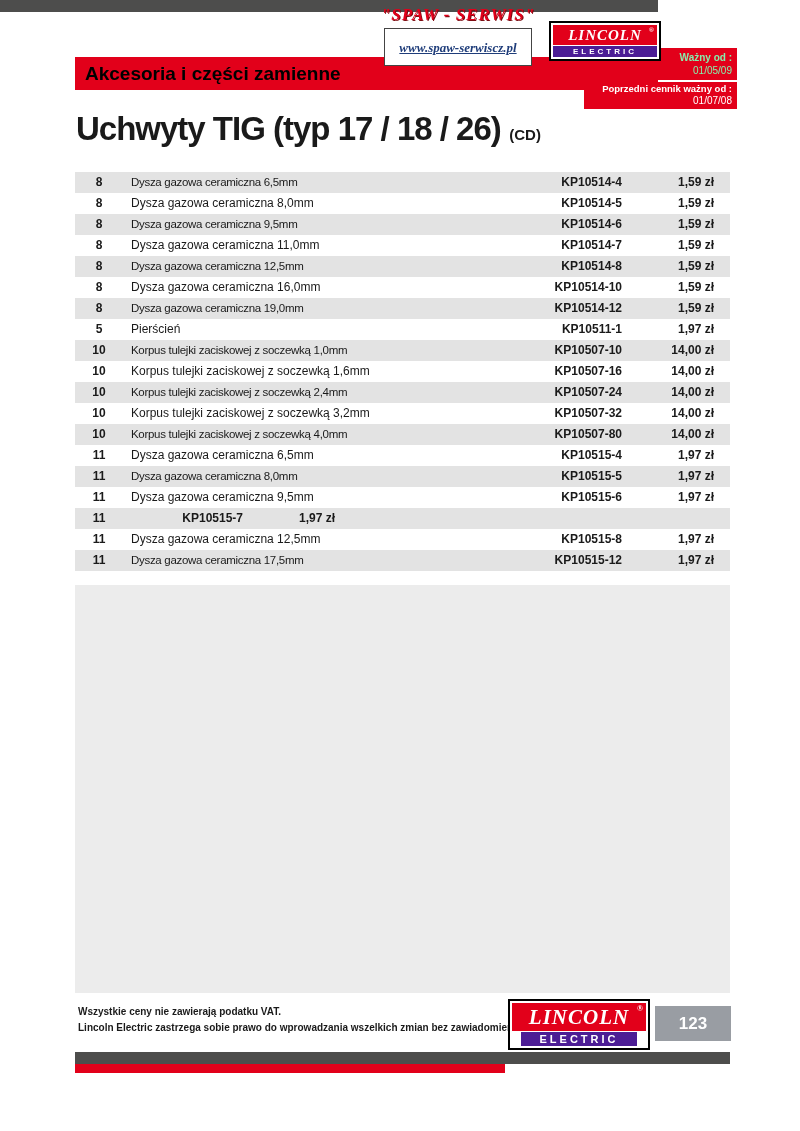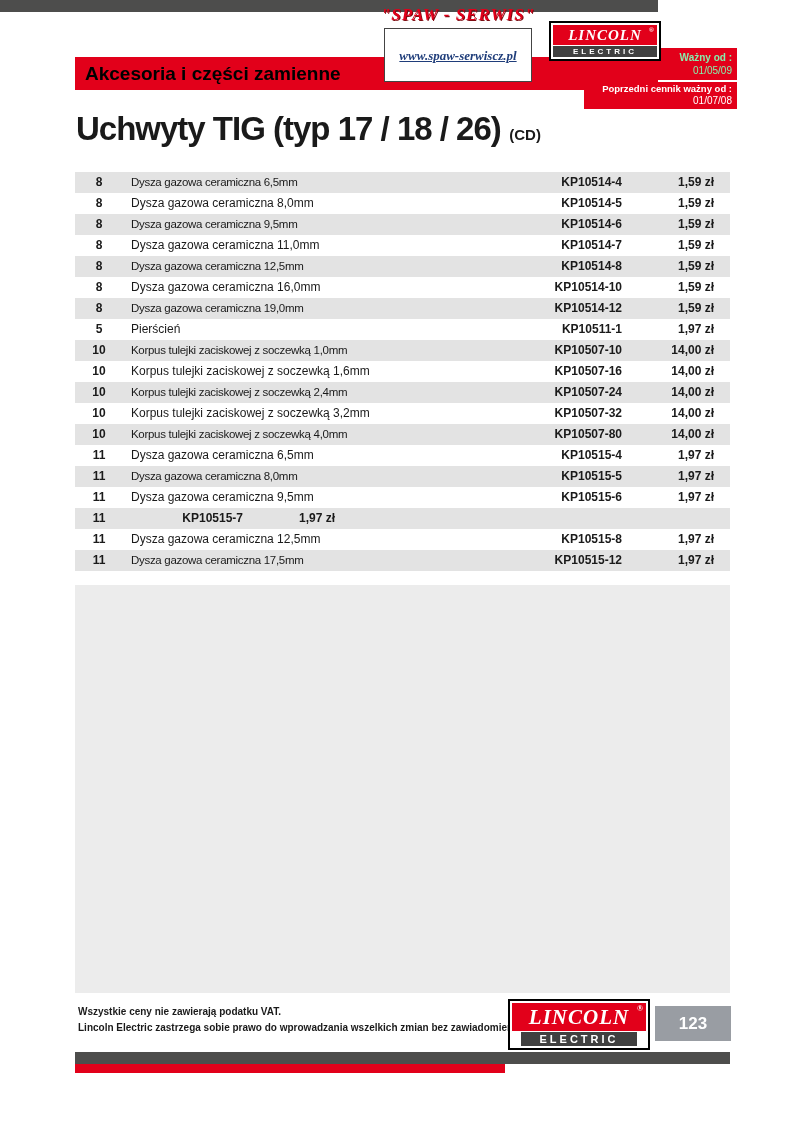--- a/index.html
+++ b/index.html
@@ -11,37 +11,37 @@
   .top-dark-bar { position:absolute; left:0; top:31; width:658px; height:12px; background:#4d4d4c; z-index:1; }
 
   .spaw-logo { position:absolute; left:358px; top:5px; width:200px; text-align:center; z-index:3; }
   .spaw-title {
     font-family:"Liberation Serif", serif; font-style:italic; font-weight:bold;
     font-size:17px; letter-spacing:1px; color:#e2001a;
     text-shadow:1px 1px 0 #7e0c12;
   }
   .spaw-url-box {
     display:inline-block; margin-top:3px; background:#ffffff;
-    border:1px solid #444; padding:17px 14px;
+    border:1px solid #444; padding:9px 14px;
   }
   .spaw-url {
     font-family:"Liberation Serif", serif; font-style:italic; font-weight:bold;
     font-size:13px; color:#1f3d7a; text-decoration:underline; cursor:pointer;
   }
 
   .lincoln-box { position:absolute; background:#ffffff; border:2px solid #000000; padding:2px; z-index:3; box-sizing:border-box; }
   .lincoln-top { left:549px; top:21px; width:112px; }
   .lincoln-red {
     position:relative; background:#e2001a; color:#ffffff; text-align:center;
     font-family:"Liberation Serif", serif; font-style:italic; font-weight:bold;
     letter-spacing:1px;
   }
   .lincoln-top .lincoln-red { font-size:15px; padding:2px 0 1px 0; }
   .lincoln-black {
-    background:#404040; color:#ffffff; text-align:center; font-weight:bold;
+    background:#4c1d95; color:#ffffff; text-align:center; font-weight:bold;
     letter-spacing:3px; font-family:"Liberation Sans", sans-serif;
   }
   .lincoln-top .lincoln-black { font-size:8px; padding:1px 0; margin-top:1px; }
   .lincoln-reg { position:absolute; right:2px; top:1px; font-size:7px; color:#ffffff; font-style:normal; }
 
   .section-bar {
     position:absolute; left:75px; top:57px; width:583px; height:33px; background:#e2001a;
     color:#000000; font-size:19px; font-weight:bold; line-height:33px; padding-left:10px;
     box-sizing:border-box; z-index:2;
   }

